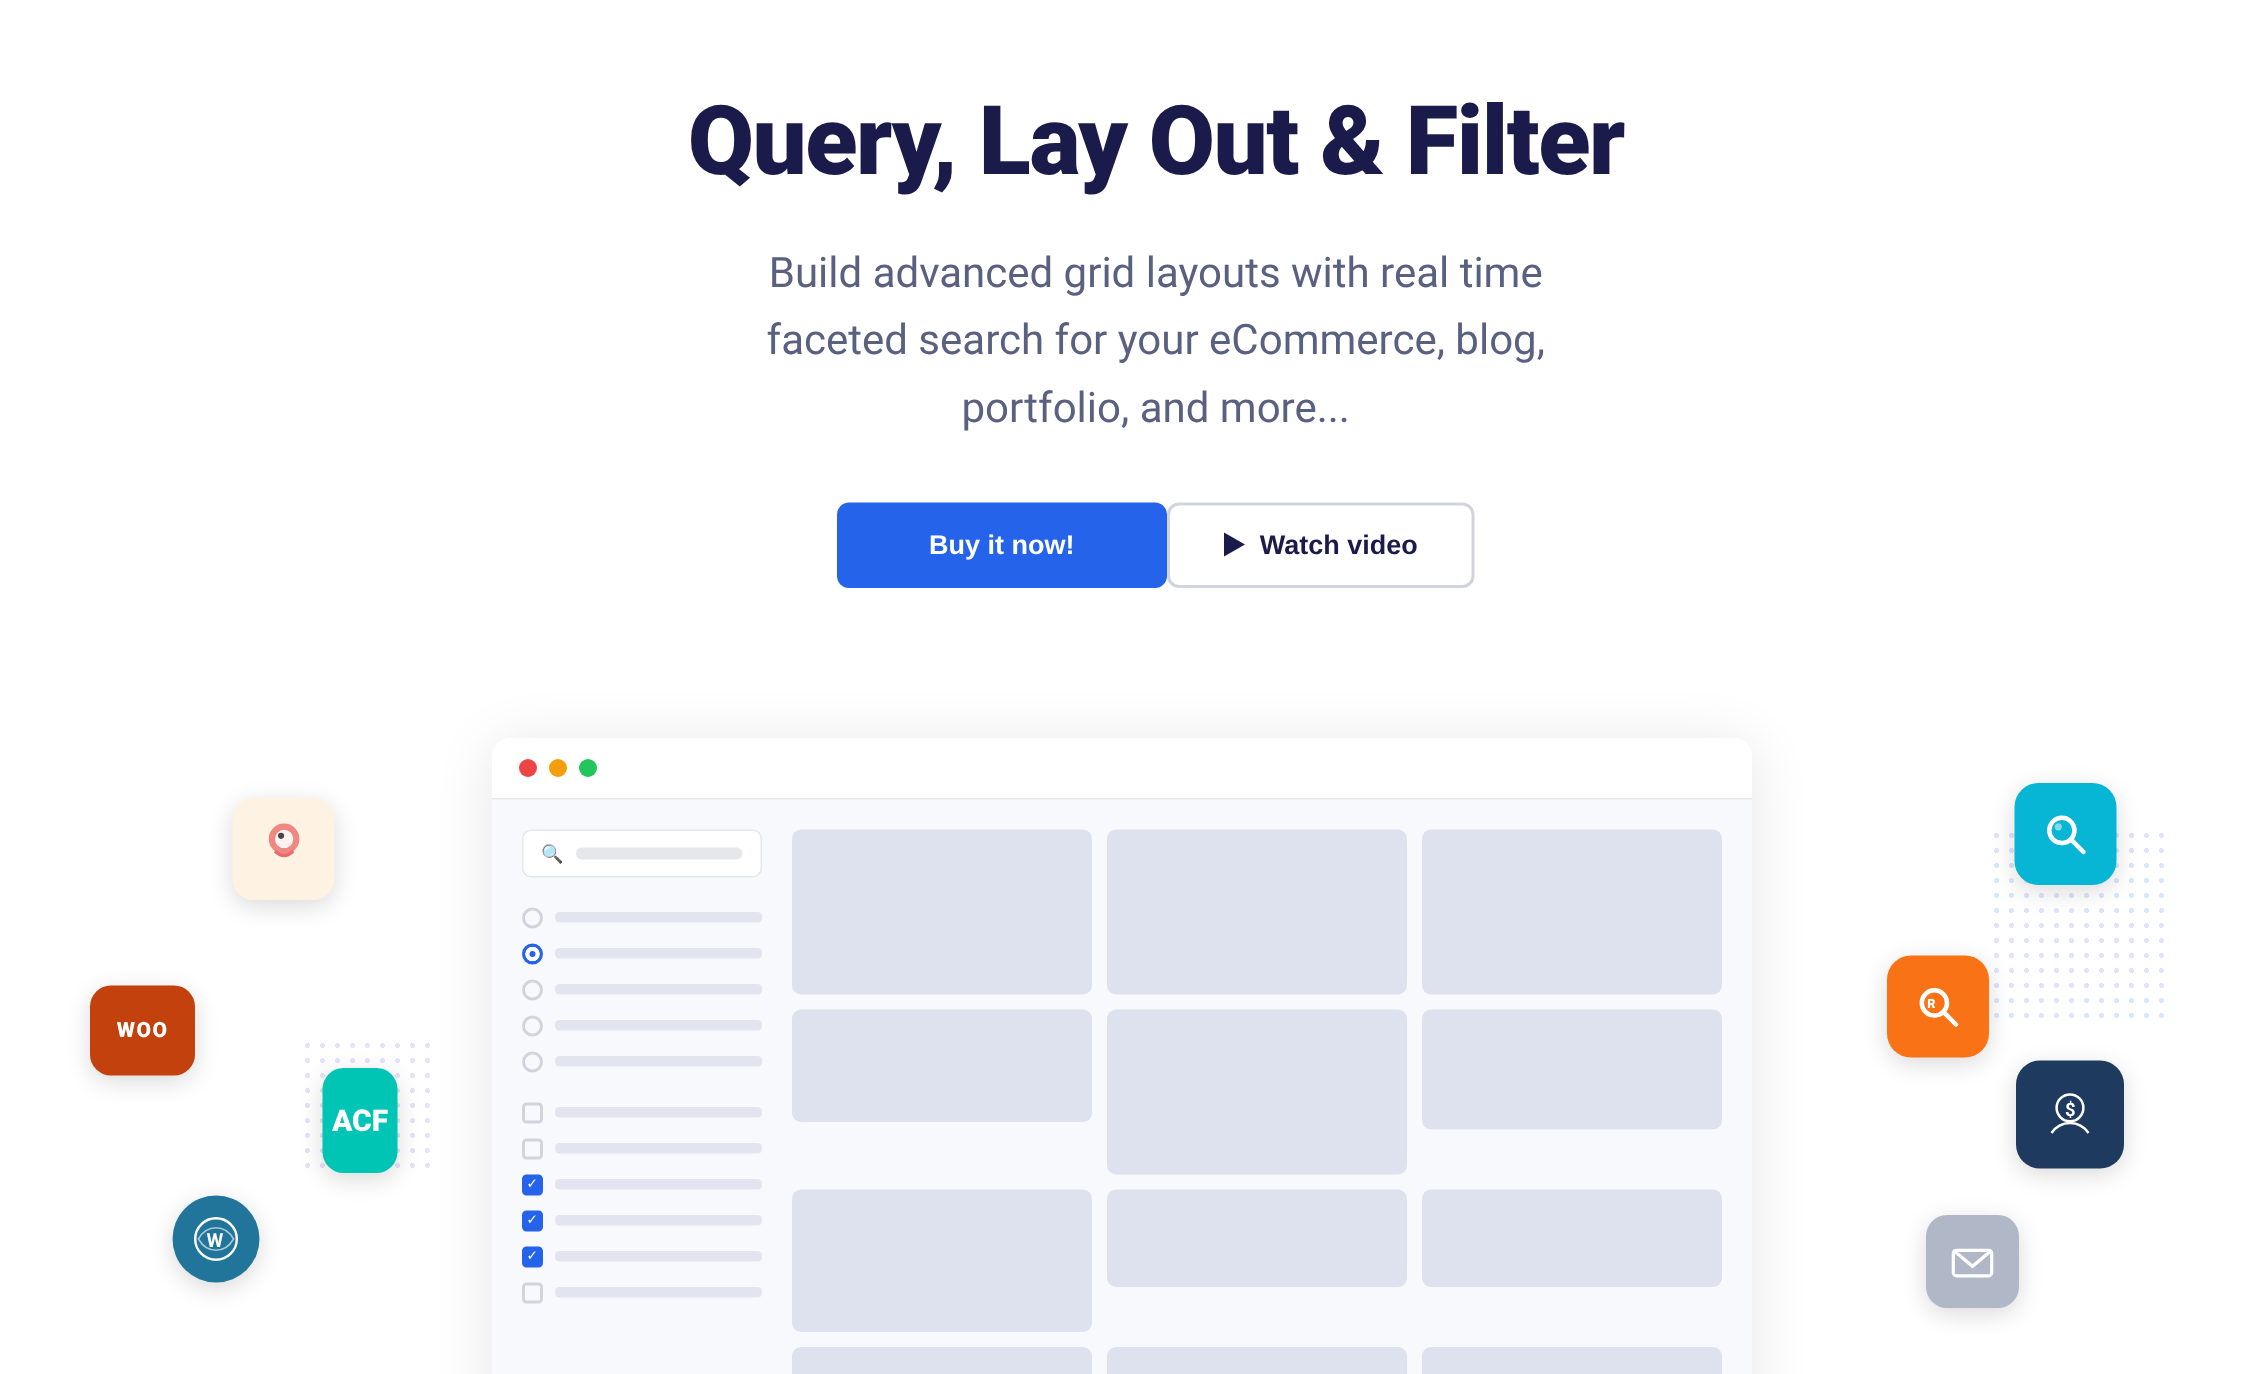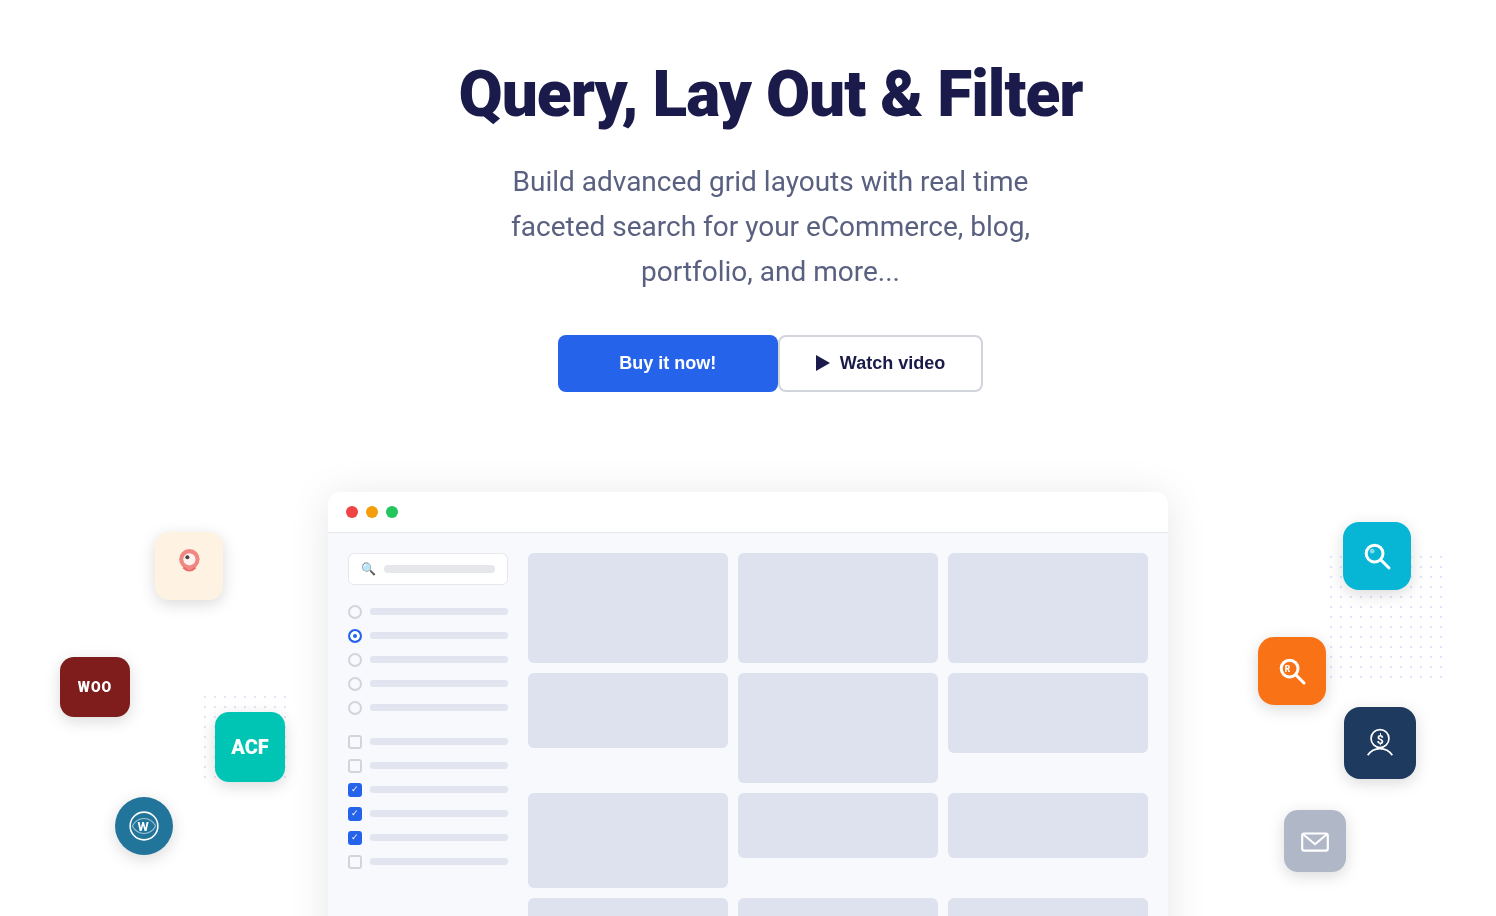--- a/index.html
+++ b/index.html
@@ -268,28 +268,28 @@
       background: #21759b;
       left: 120px;
       top: 300px;
       border-radius: 50%;
     }
 
     
     .icon-woo {
       width: 70px;
       height: 60px;
-      background: #7f1d1d;
+      background: #c2410c;
       left: 60px;
       top: 165px;
     }
 
     
     .icon-acf {
-      width: 70px;
+      width: 50px;
       height: 70px;
       background: #00c4b4;
       left: 220px;
       top: 220px;
       font-size: 20px;
     }
 
     
     .icon-parrot {
       width: 68px;

